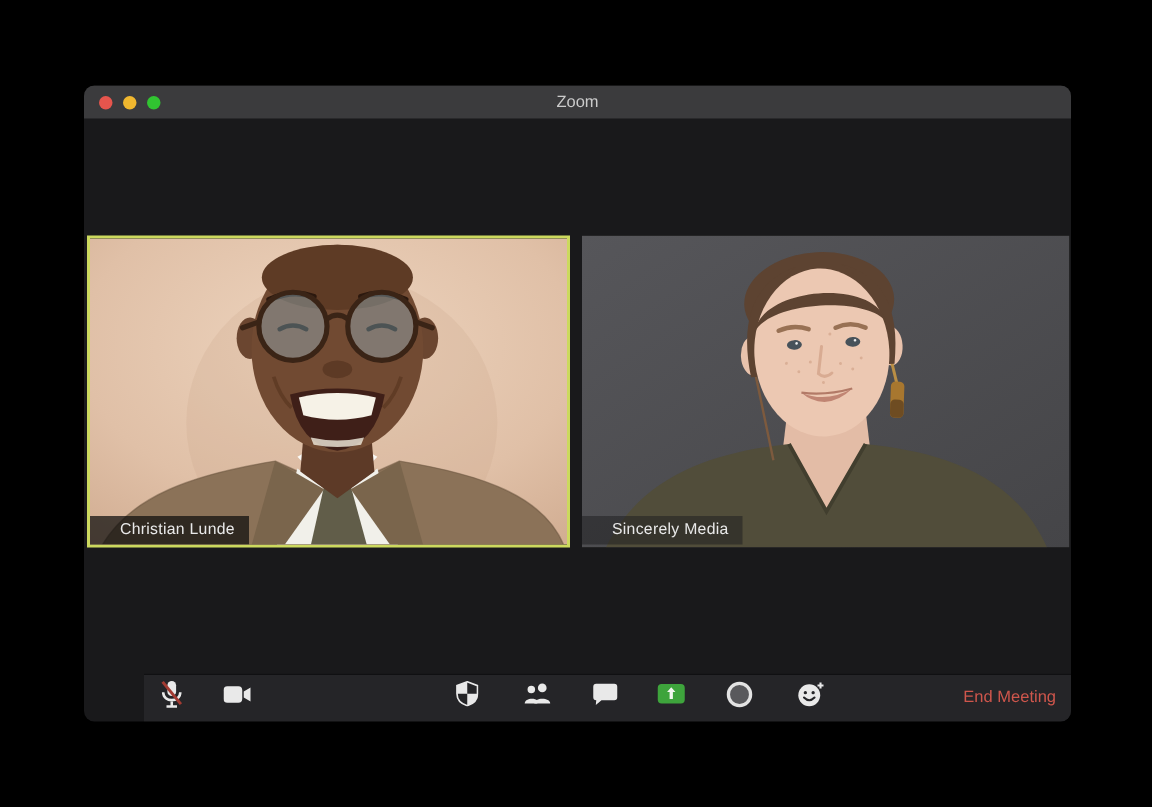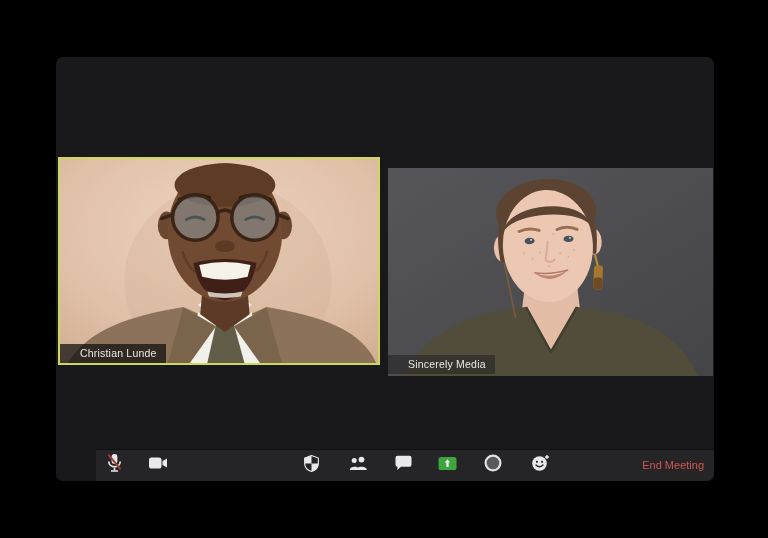--- a/index.html
+++ b/index.html
@@ -13,37 +13,45 @@
     background:#19191b;border-radius:7px;overflow:hidden;
     box-shadow:0 14px 40px rgba(0,0,0,.7);
   }
   .titlebar{position:absolute;top:0;left:0;right:0;height:22px;background:#3b3b3d;}
   .lights{position:absolute;left:10px;top:0;height:22px;display:flex;align-items:center;gap:7px;}
   .light{width:9px;height:9px;border-radius:50%;display:inline-block;}
   .title{position:absolute;left:0;right:0;top:0;line-height:22px;text-align:center;
          color:#cbcbcb;font-size:11px;}
   .tile{position:absolute;top:100px;height:208px;overflow:hidden;background:#222;}
   .tile.left{left:2px;width:322px;border:2px solid #ccd95e;box-sizing:border-box;}
-  .tile.right{left:332px;width:325px;margin-top:11px;}
+  .tile.right{left:332px;width:325px;}
   .tile svg.portrait{display:block;width:100%;height:100%;}
   .name-label{position:absolute;left:0;bottom:0;color:#e9e9e9;font-size:10.5px;
     padding:3px 9px 4px 20px;background:rgba(12,12,12,.72);letter-spacing:.2px;white-space:nowrap;}
   .tile.right .name-label{background:rgba(28,28,30,.5);bottom:2px;}
   .toolbar{position:absolute;left:0;right:0;bottom:0;height:31px;background:#252528;
     border-top:1px solid #101012;margin-left:40px;}
   .tbtn{position:absolute;top:2px;width:26px;height:26px;display:flex;
     align-items:center;justify-content:center;cursor:pointer;}
   .end-meeting{position:absolute;right:10px;top:0;height:31px;line-height:31px;
     font-size:11px;color:#cf564c;cursor:pointer;}
 </style>
 </head>
 <body>
 
 <div class="window">
 
+  <div class="titlebar">
+    <div class="lights">
+      <span class="light" style="background:#e6554d"></span>
+      <span class="light" style="background:#f0b72f"></span>
+      <span class="light" style="background:#31c431"></span>
+    </div>
+    <div class="title">Zoom</div>
+  </div>
 
   <div class="tile left">
     <svg class="portrait" viewBox="0 0 322 208" preserveAspectRatio="xMidYMid slice">
       <defs>
         <radialGradient id="wallA" cx="50%" cy="35%" r="80%">
           <stop offset="0%" stop-color="#edd4be"></stop>
           <stop offset="65%" stop-color="#e0c0a7"></stop>
           <stop offset="100%" stop-color="#d2ae93"></stop>
         </radialGradient>
       </defs>

